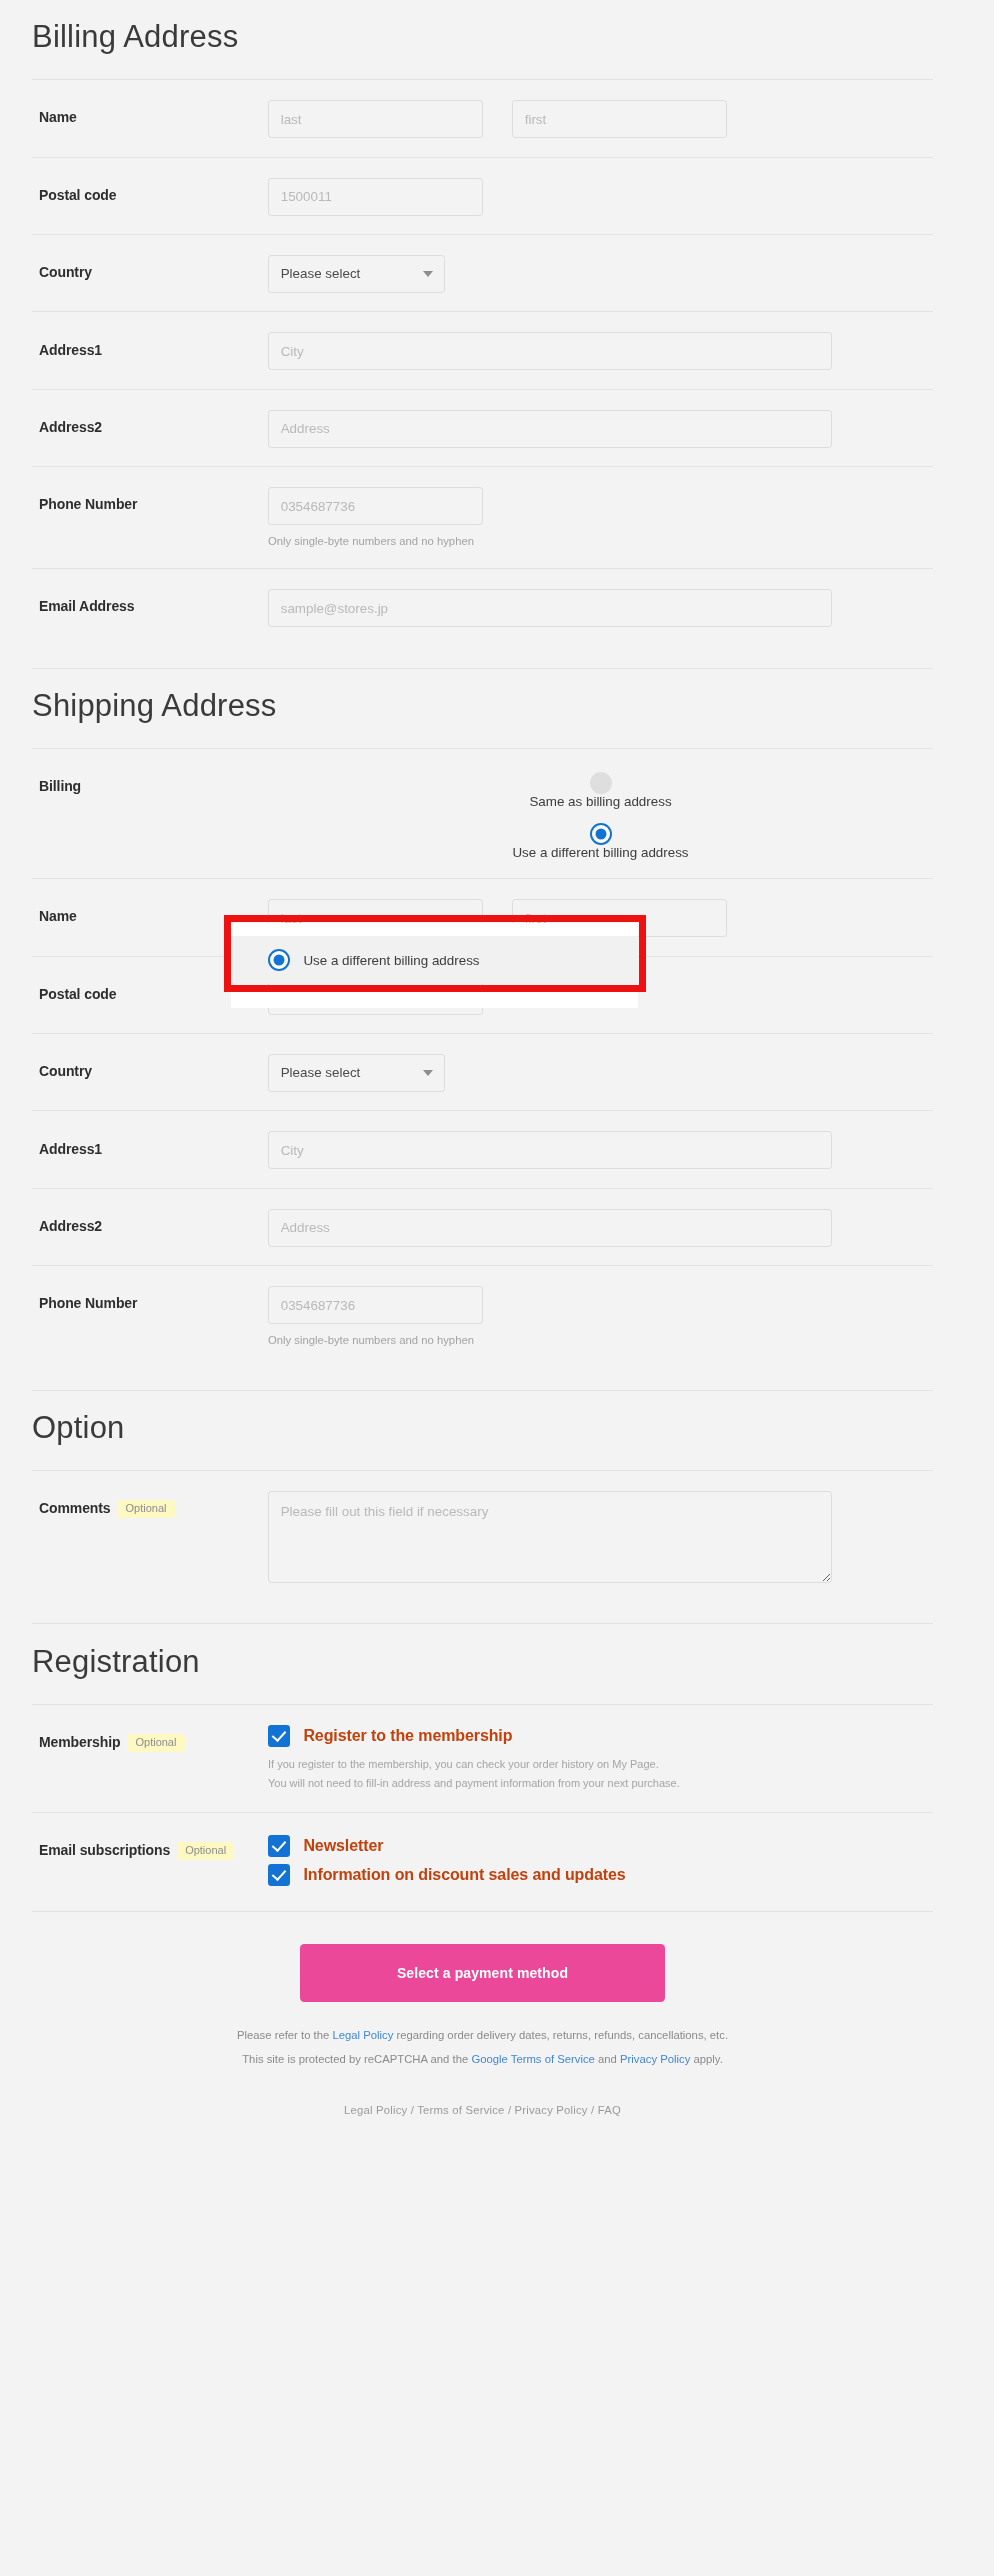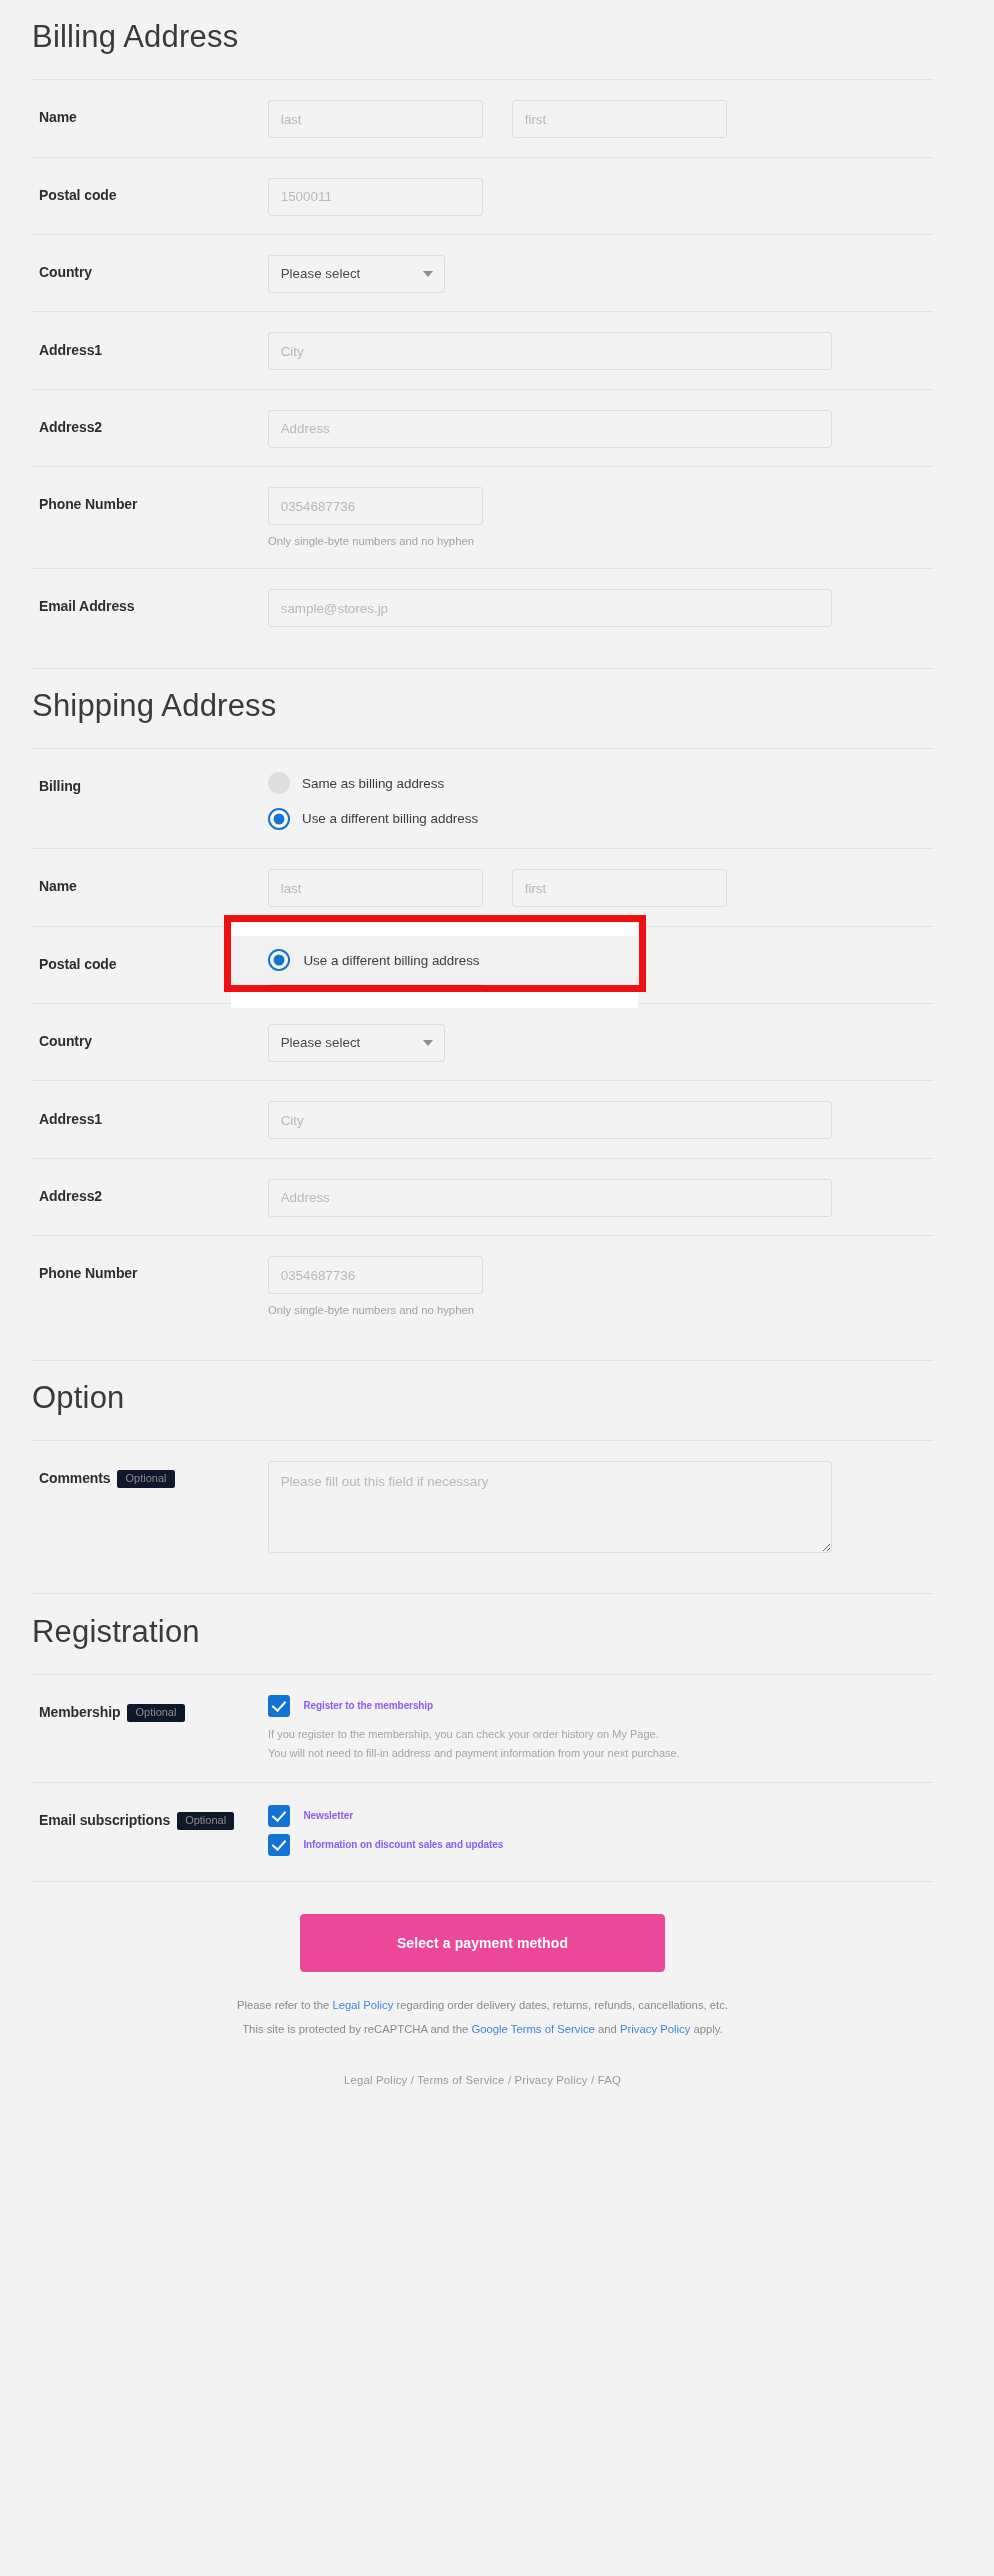--- a/index.html
+++ b/index.html
@@ -64,21 +64,21 @@
     align-items: flex-start;
     flex-wrap: wrap;
     gap: 6.7px;
     line-height: 1.35;
     margin-left: 7px;
   }
   .row-field { flex: 1 1 auto; }
 
   .badge-optional {
     display: inline-block;
-    background: #0f172a;
+    background: #fef9c3;
     color: #8c8c8c;
     font-size: 11px;
     font-weight: 400;
     padding: 3.3px 8.3px 4.2px 8.3px;
     border-radius: 2.5px;
     line-height: 1;
     letter-spacing: 0;
     position: relative;
     top: 0.8px;
   }
@@ -148,23 +148,24 @@
     padding: 10px 11.7px;
     resize: vertical;
     line-height: 1.5;
   }
 
   
   .opt-list { display: flex; flex-direction: column; gap: 13.4px; padding-top: 3.3px; }
   .opt {
     display: flex;
     align-items: center;
-    gap: 12px;
+    gap: 0;
     font-size: 13.4px;
     color: #3c3c3c;
+    flex-direction: column;
   }
   .radio {
     width: 22px; height: 22px;
     border-radius: 50%;
     background: #dedede;
     flex: 0 0 22px;
     position: relative;
   }
   .radio.checked {
     background: #fff;
@@ -192,21 +193,21 @@
   }
   .chk::after {
     content: "";
     position: absolute;
     left: 6.7px; top: 3.3px;
     width: 5.8px; height: 11px;
     border: solid #fff;
     border-width: 0 2.3px 2.3px 0;
     transform: rotate(42deg);
   }
-  .chk-label { font-size: 10px; font-weight: 700; color: #8b5cf6; letter-spacing: -0.1px; }
+  .chk-label { font-size: 16px; font-weight: 700; color: #c2410c; letter-spacing: -0.1px; }
   .chk-note { font-size: 11px; color: #a5a5a5; line-height: 1.75; margin-top: 8.3px; }
 
   
   .cta-area { padding: 32px 0 0 0; text-align: center; }
   .cta {
     display: inline-block;
     background: #ec4899;
     color: #fff;
     border: none;
     border-radius: 4.2px;

